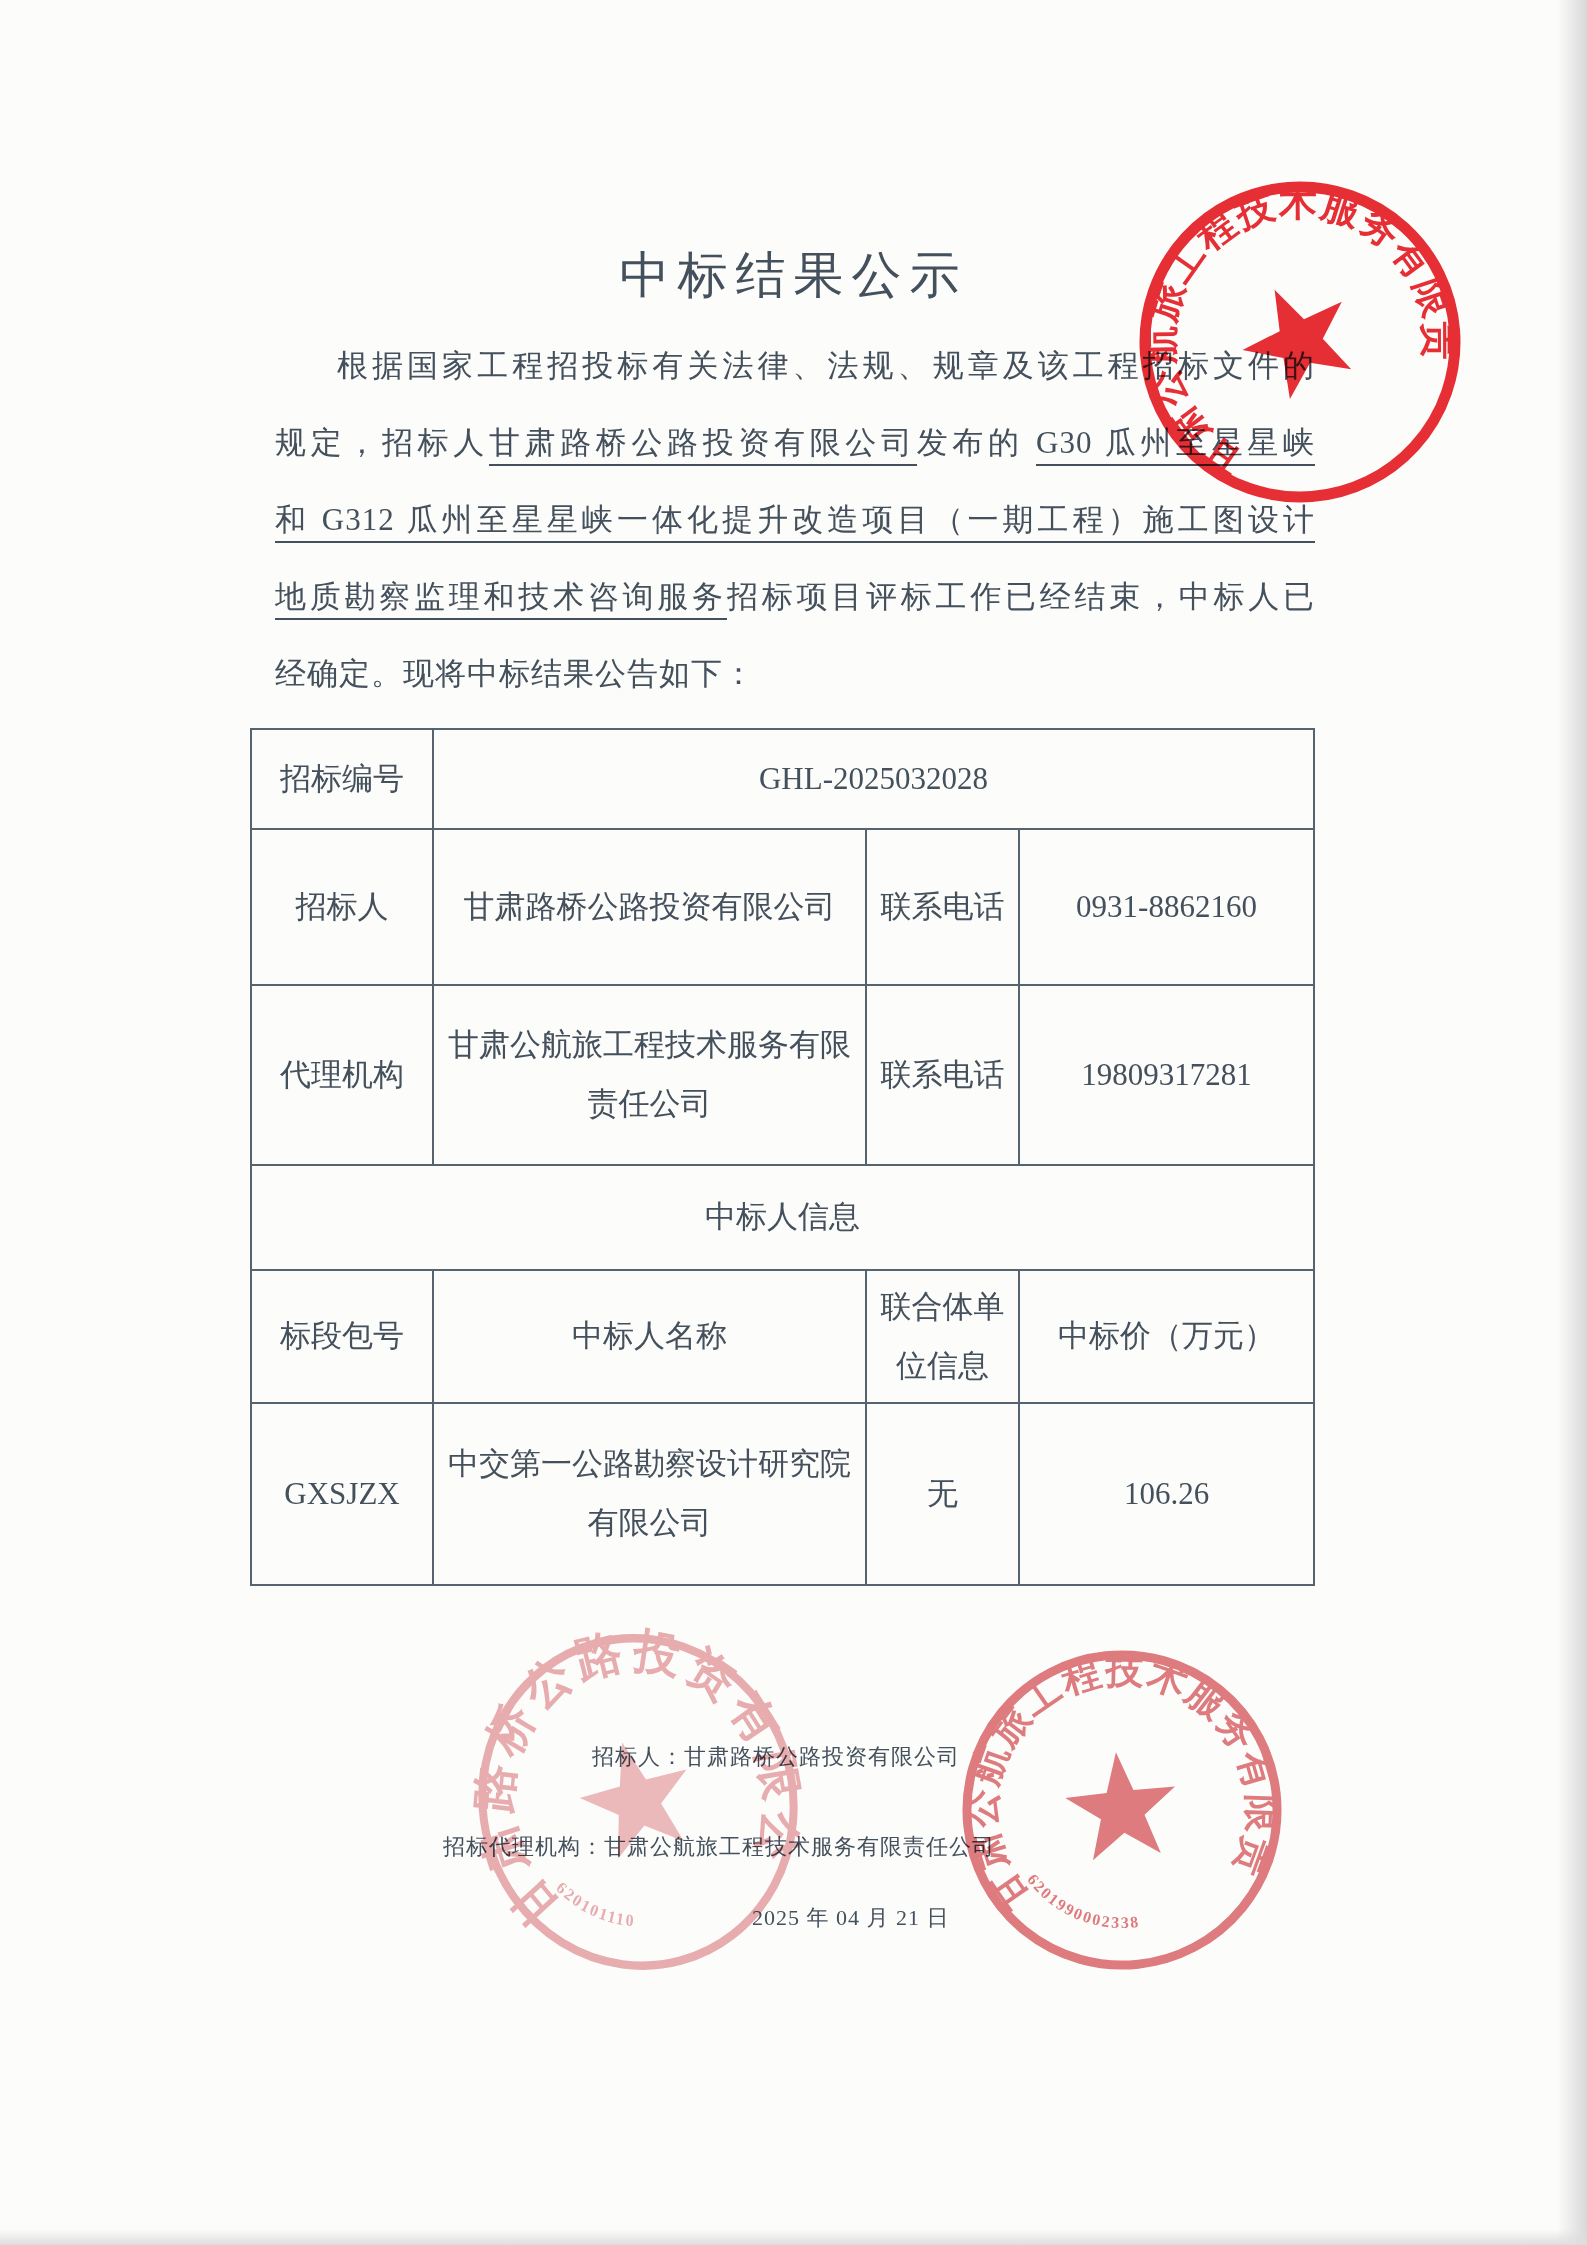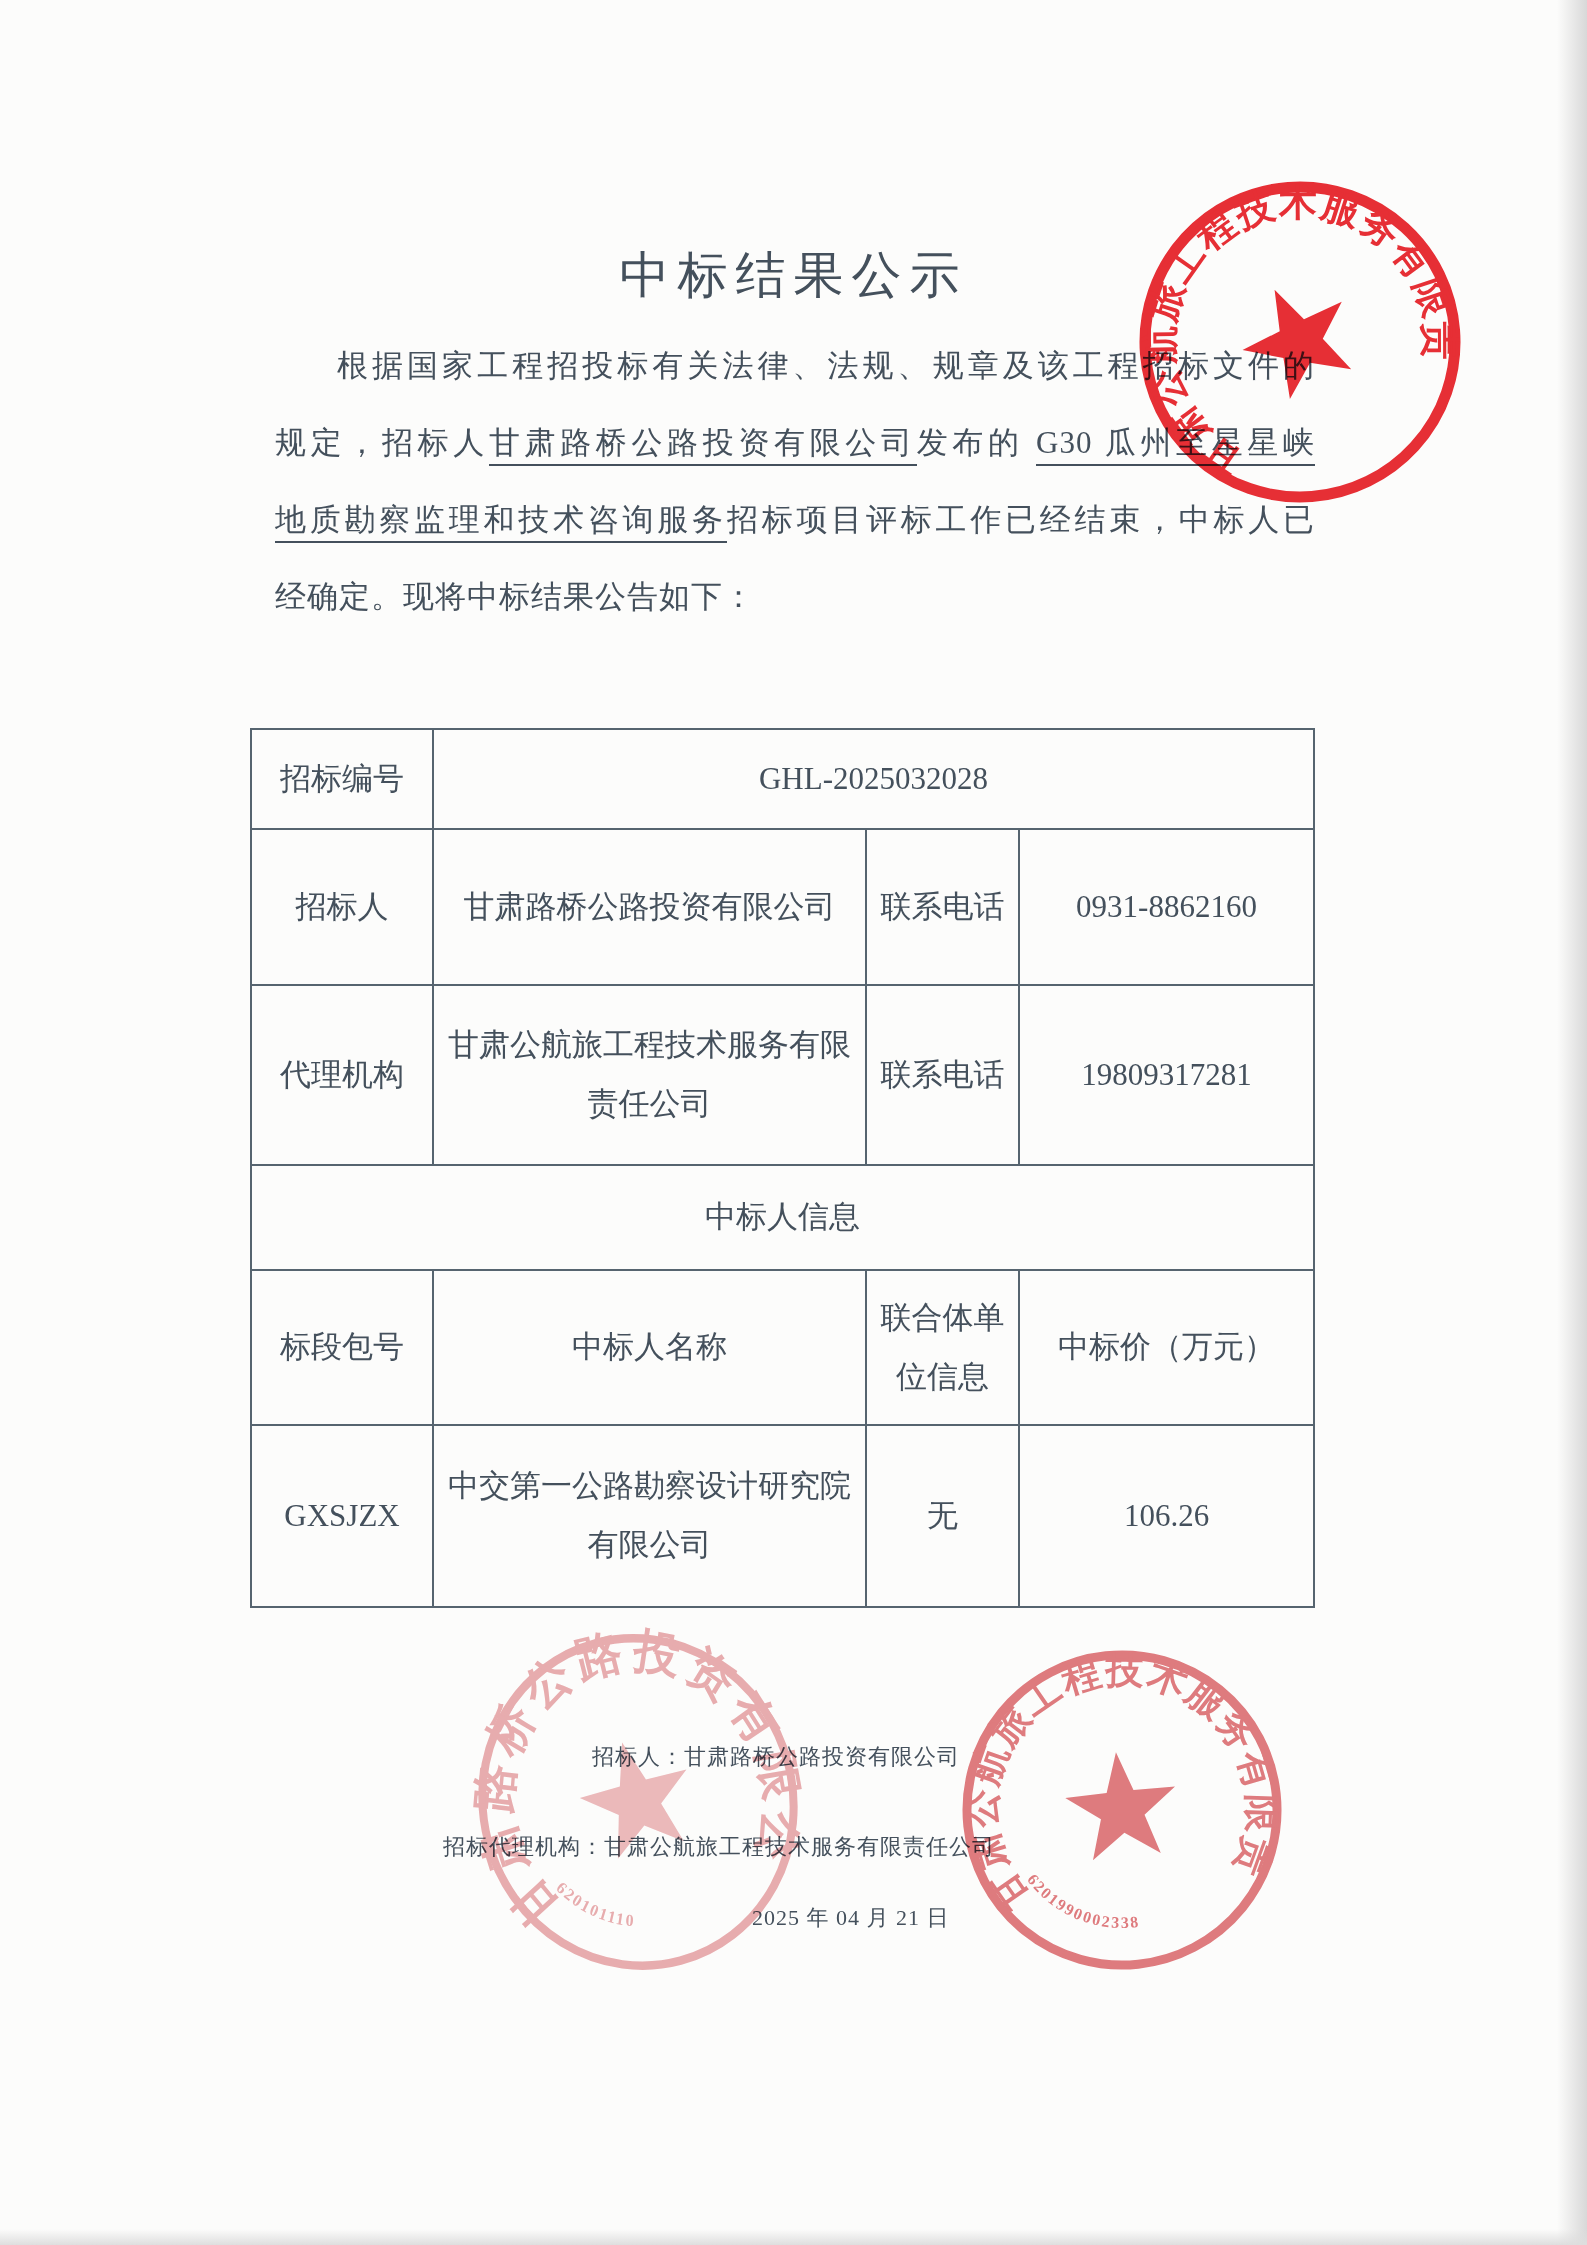--- a/index.html
+++ b/index.html
@@ -47,21 +47,21 @@
   }
   table.result td{
     border:2px solid var(--border);
     text-align:center;vertical-align:middle;
     padding:4px 8px;line-height:1.9;
   }
   tr.r1{height:100px;font-family:Liberation Serif, serif;}
   tr.r2{height:156px;}
   tr.r3{height:180px;}
   tr.r4{height:105px;}
-  tr.r5{height:155px;}
+  tr.r5{height:133px;}
   tr.r6{height:182px;border-radius:23px;}
 
   .footer-line{position:absolute;font-size:22px;letter-spacing:1px;white-space:nowrap;}
   .f-bidder{left:592px;top:1742px;}
   .f-agency{left:443px;top:1832px;}
   .f-date{left:752px;top:1903px;}
 
   
   .stamp{position:absolute;mix-blend-mode:multiply;pointer-events:none;}
   .stamp svg{display:block;}
@@ -95,20 +95,23 @@
   <div class="doc-title">中标结果公示</div>
 
   <div class="paragraph">
     <div class="para-line indent">
       <span>根据国家工程招投标有关法律、法规、规章及该工程招标文件的</span>
     </div>
     <div class="para-line">
       <span>规定，招标人</span><span class="u">甘肃路桥公路投资有限公司</span><span>发布的 </span><span class="u">G30 瓜州至星星峡</span>
     </div>
     <div class="para-line">
+      <span class="u">和 G312 瓜州至星星峡一体化提升改造项目（一期工程）施工图设计</span>
+    </div>
+    <div class="para-line">
       <span class="u">地质勘察监理和技术咨询服务</span><span>招标项目评标工作已经结束，中标人已</span>
     </div>
     <div class="para-line no-fill">
       <span>经确定。现将中标结果公告如下：</span>
     </div>
   </div>
 
   <table class="result">
     <colgroup>
         <col style="width:182px">

